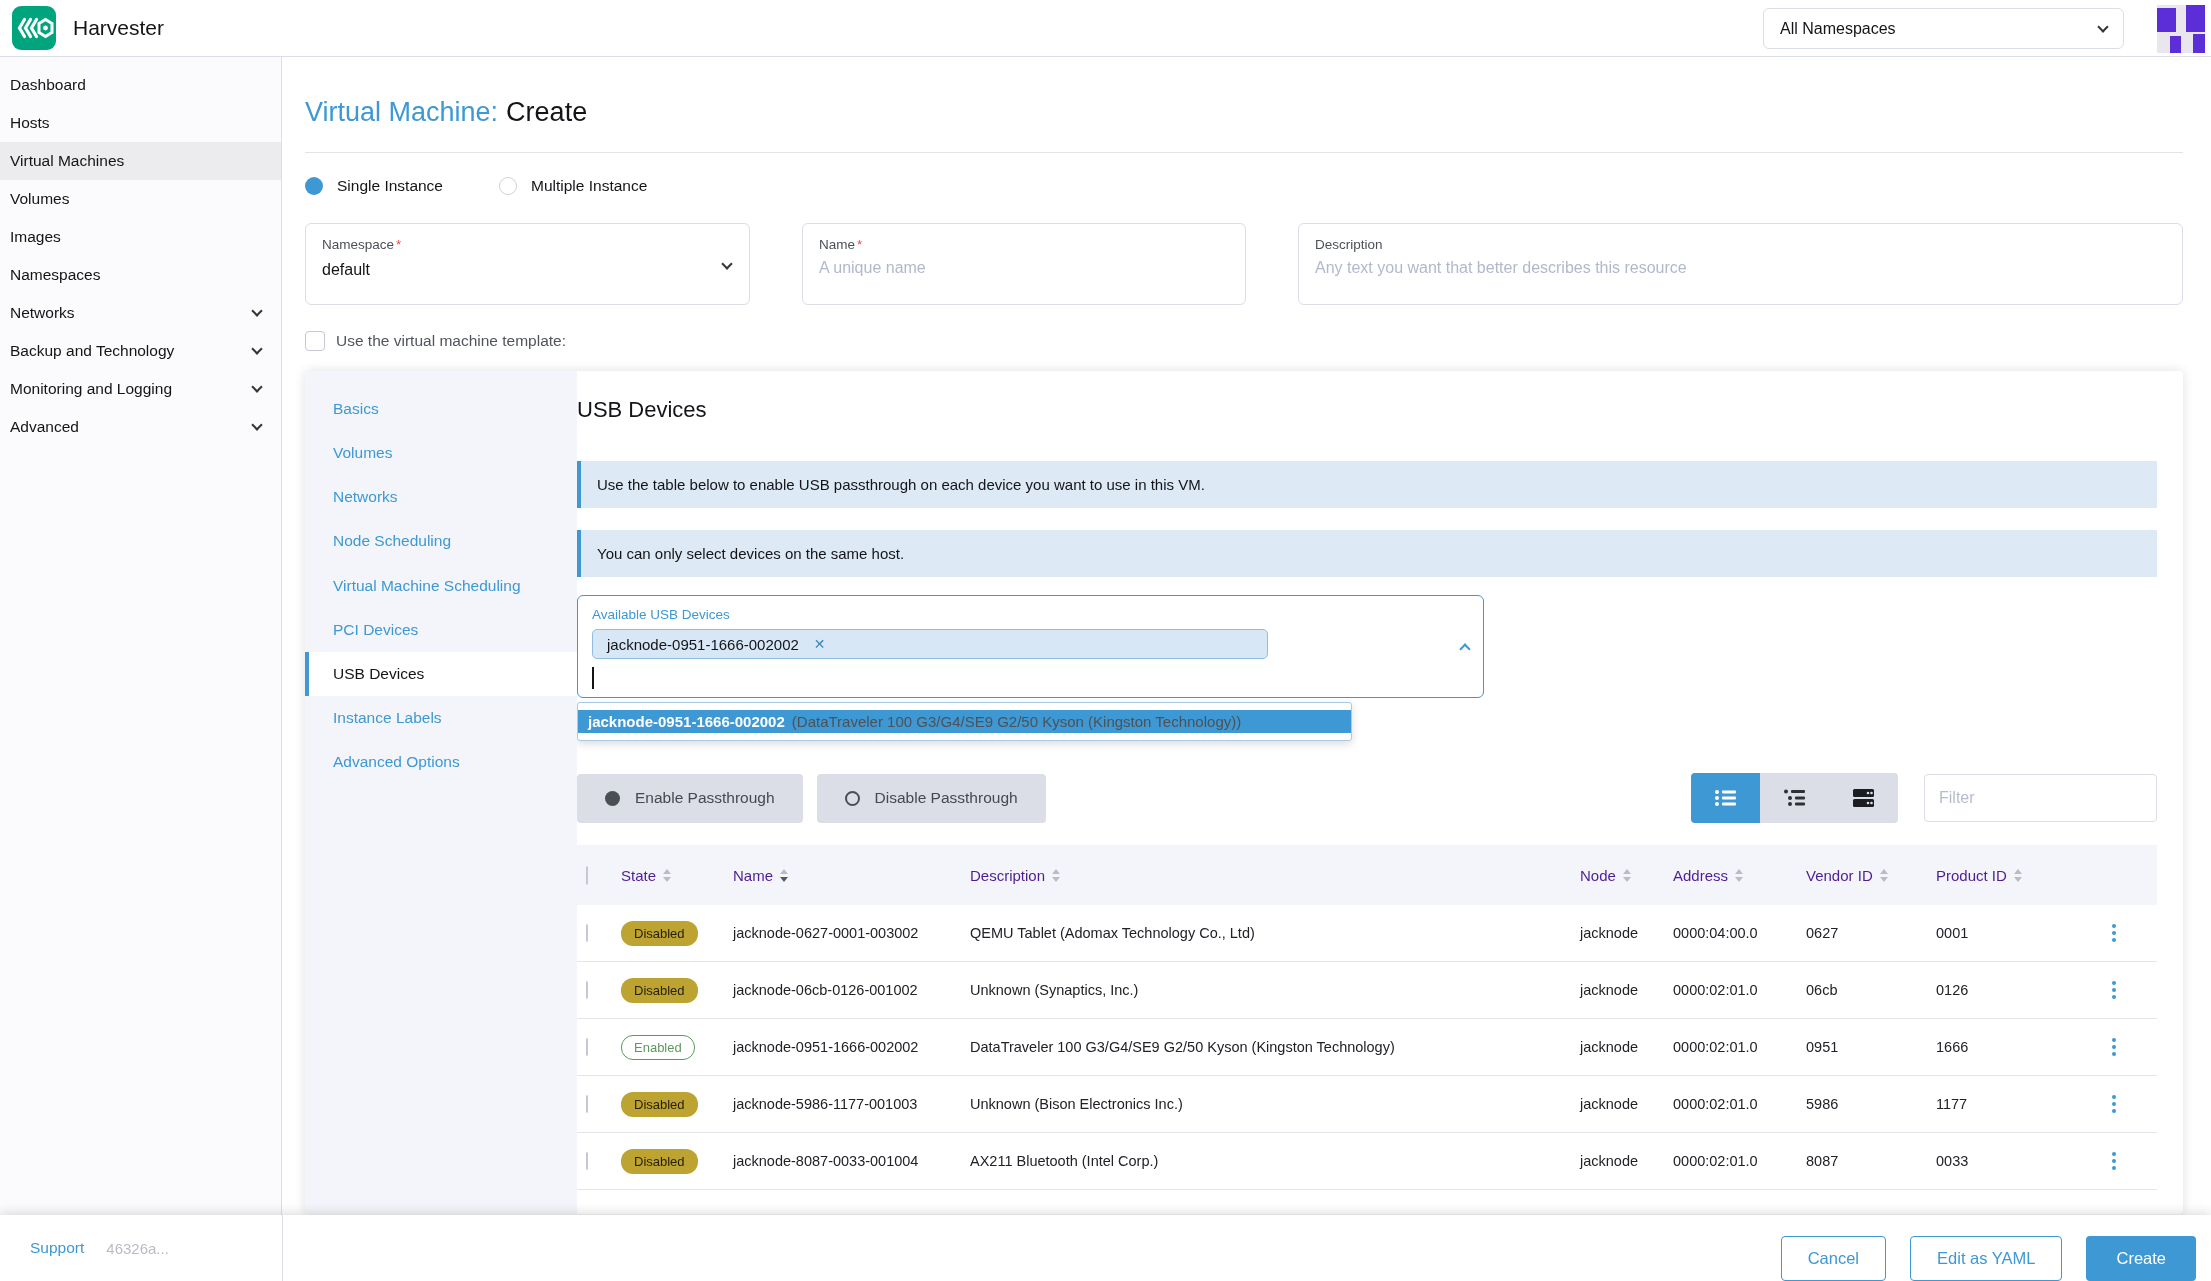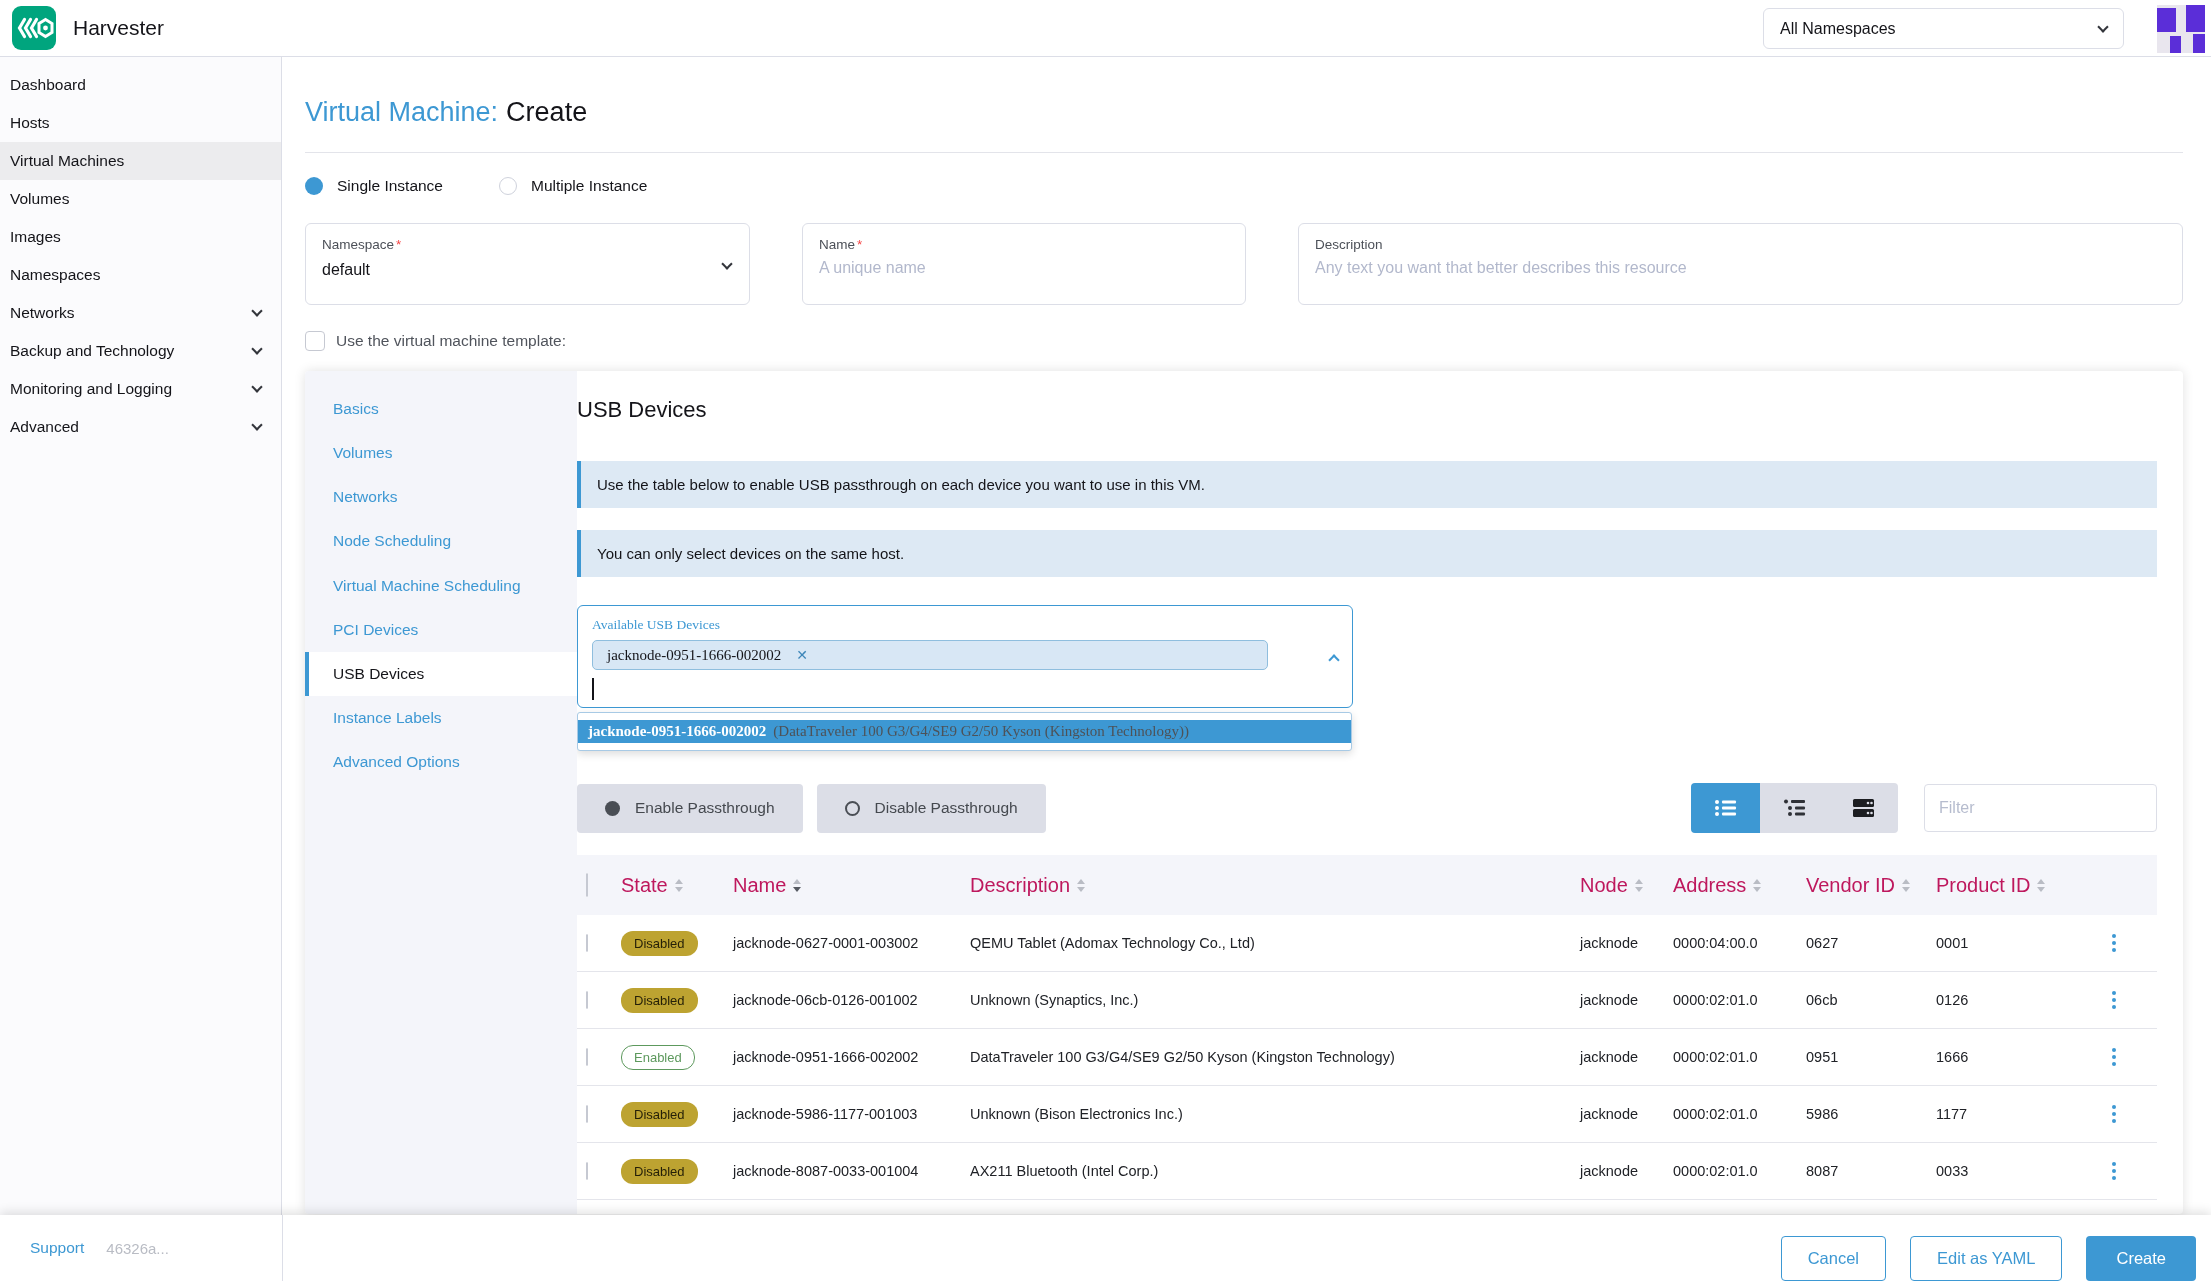--- a/index.html
+++ b/index.html
@@ -66,21 +66,21 @@
   .tabcol { width:272px; background:#f4f5fa; padding-top:16px; flex-shrink:0; }
   .tab { padding:12px 14px 12px 28px; font-size:15.5px; line-height:1.3; color:#3d98d3; cursor:pointer; }
   .tab.active { background:#fff; color:#141419; border-left:4px solid #3d98d3; padding-left:24px; }
   .content { flex:1; padding:26px 26px 0 0; position:relative; overflow:hidden; }
   .content h2 { font-size:22px; font-weight:500; }
   .banner { background:#dde9f4; border-left:4px solid #3d98d3; padding:15px 16px; font-size:15px; }
   .banner.b1 { margin-top:38px; }
   .banner.b2 { margin-top:22px; }
 
   
-  .combo-wrap { margin-top:28px; width:776px;font-family:Liberation Serif, serif; }
+  .combo-wrap { margin-top:18px; width:907px; }
   .combo { border:1.5px solid #3d98d3; border-radius:6px; height:103px; padding:11px 14px; }
   .combo-label { font-size:13.5px; color:#3d98d3; }
   .combo-inner { position:relative; }
   .tag { margin-top:7px; width:676px; height:30px; background:#d8e7f5; border:1px solid #8fbede;
          border-radius:5px; padding:0 14px; font-size:15px; display:flex; align-items:center; }
   .tag .x { color:#3d86b8; margin-left:15px; font-size:14px; cursor:pointer; }
   .caret-line { width:1.5px; height:22px; background:#141419; margin-top:8px; }
   .combo-chev { position:absolute; right:0px; top:12px; }
   .dropdown { margin-top:4px; width:775px; background:#fff; border:1px solid #a8cae5;
               border-radius:3px; padding:7px 0; box-shadow:0 3px 8px rgba(0,0,0,0.14); }
@@ -103,21 +103,21 @@
   .vt.active { background:#3d98d3; }
   .filter-input { width:233px; height:48px; border:1px solid #dcdee7; border-radius:4px;
                   padding:0 14px; font-size:16px; font-family:"Liberation Sans",sans-serif;
                   color:#141419; outline:none; }
   .filter-input::placeholder { color:#b6bcce; }
 
   
   .table { margin-top:22px; }
   .trow { display:grid; grid-template-columns:44px 112px 237px 610px 93px 133px 130px 135px 1fr;
           align-items:center; }
-  .thead { background:#f4f5fa; height:60px; font-size:20px; color:#be185d; }
+  .thead { background:#f4f5fa; height:60px; font-size:15px; color:#4c1d95; }
   .hcell { display:flex; align-items:center; gap:7px; cursor:pointer; }
   .sort { display:flex; flex-direction:column; gap:3px; }
   .sort i { display:block; width:0; height:0; border-left:4px solid transparent; border-right:4px solid transparent; }
   .sort .up { border-bottom:5px solid #b9bcc4; }
   .sort .dn { border-top:5px solid #b9bcc4; }
   .sort.active .dn { border-top-color:#565a62; }
   .cb-cell { padding-left:9px; }
   .tbody .trow { height:57px; border-bottom:1px solid #e4e5eb; font-size:14.5px; color:#202227; }
   .badge { display:inline-block; border-radius:12px; font-size:13px; padding:5px 13px; }
   .badge.disabled { background:#bda331; color:#241f07; }

